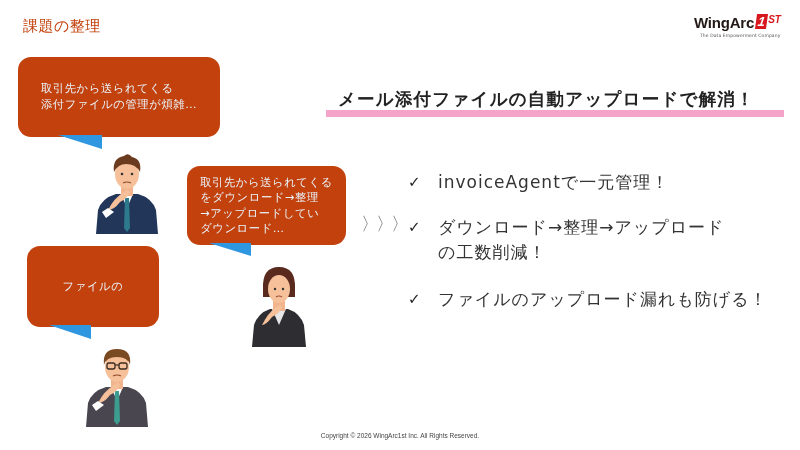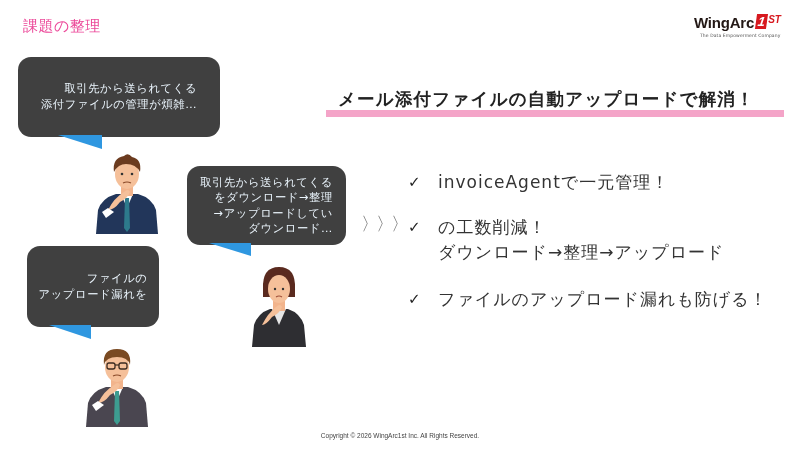--- a/index.html
+++ b/index.html
@@ -1,27 +1,27 @@
 <!DOCTYPE html>
 <html><head>
 <meta charset="utf-8">
 <style>
   * { box-sizing: border-box; margin: 0; padding: 0; }
   html, body { width: 800px; height: 450px; background: #ffffff; overflow: hidden; }
   body { position: relative; font-family: "DejaVu Sans", "Liberation Sans", sans-serif; color: #333; }
 
-  .slide-title { position: absolute; left: 23px; top: 17px; font-size: 15px; color: #ec4899; letter-spacing: 0.5px; }
+  .slide-title { position: absolute; left: 23px; top: 17px; font-size: 15px; color: #c2410c; letter-spacing: 0.5px; }
 
   .logo { position: absolute; left: 694px; top: 14px; width: 100px; }
   .logo-main { display: flex; align-items: flex-start; font-family: "Liberation Sans", sans-serif; font-weight: bold; font-size: 15px; color: #231815; letter-spacing: -0.2px; }
   .logo-one { display: inline-block; background: #d7191f; color: #fff; font-style: italic; font-size: 13px; line-height: 15px; padding: 0 2px; margin-left: 2px; transform: skewX(-8deg); }
   .logo-st { font-size: 10px; color: #d7191f; font-style: italic; margin-left: 1px; }
   .logo-sub { font-size: 4.5px; color: #555; margin-top: 2px; margin-left: 6px; letter-spacing: 0.1px; }
 
-  .bubble { position: absolute; background: #404040; border-radius: 13px; color: #eaf4fc; font-size: 11.3px; line-height: 16px; text-align: right; display: flex; align-items: center; justify-content: center; letter-spacing: 0.6px; }
+  .bubble { position: absolute; background: #c2410c; border-radius: 13px; color: #eaf4fc; font-size: 11.3px; line-height: 16px; text-align: left; display: flex; align-items: center; justify-content: center; letter-spacing: 0.6px; }
   .bubble-1 { left: 18px; top: 57px; width: 202px; height: 80px; }
   .bubble-2 { left: 187px; top: 166px; width: 159px; height: 79px; line-height: 15.5px; font-size: 11.3px; }
   .bubble-3 { left: 27px; top: 246px; width: 132px; height: 81px; }
 
   .tail-svg { position: absolute; overflow: visible; }
 
   .headline-wrap { position: absolute; left: 326px; top: 84px; width: 458px; height: 34px; }
   .headline-bar { position: absolute; left: 0; right: 0; top: 26px; height: 7px; background: #f4a4c8; }
   .headline { position: absolute; left: 12px; top: 3px; font-size: 17.5px; font-weight: bold; color: #222; letter-spacing: 1.2px; white-space: nowrap; }
 
@@ -72,21 +72,20 @@
     <div>ダウンロード…</div>
   </div>
 </div>
 
 <div class="bubble bubble-3">
   <svg class="tail-svg" style="left:22px;top:79px;" width="50" height="16">
     <polygon points="0,0 42,0 42,14" fill="#2f97e0"></polygon>
   </svg>
   <div>
     <div>ファイルの</div>
-    <div>アップロード漏れを</div>
   </div>
 </div>
 
 <svg class="person" style="left:94px;top:152px;" width="66" height="82" viewBox="0 0 66 82">
   <path d="M2 82 L4 58 Q8 46 22 42 L44 42 Q58 46 62 58 L64 82 Z" fill="#22365a"></path>
   <path d="M27 42 L33 56 L39 42 Z" fill="#ffffff"></path>
   <path d="M31 46 L35 46 L36 76 L33 80 L30 76 Z" fill="#2d7a8c"></path>
   <rect x="27" y="34" width="12" height="10" fill="#f2b48c"></rect>
   <ellipse cx="33" cy="22" rx="12" ry="15" fill="#f5c09a"></ellipse>
   <path d="M20 20 Q18 6 30 4 Q34 0 38 5 Q48 7 46 20 Q42 12 32 12 Q24 12 20 20 Z" fill="#6b3b1f"></path>
@@ -132,22 +131,22 @@
 
 <div class="chevrons">〉〉〉</div>
 
 <div class="points">
   <div class="point point-1">
     <span class="check">✓</span>
     <div>invoiceAgentで一元管理！</div>
   </div>
   <div class="point point-2">
     <span class="check">✓</span>
+    <div>ダウンロード→整理→アップロード</div>
     <div>の工数削減！</div>
-    <div>ダウンロード→整理→アップロード</div>
   </div>
   <div class="point point-3">
     <span class="check">✓</span>
     <div>ファイルのアップロード漏れも防げる！</div>
   </div>
 </div>
 
 <div class="footer">Copyright © 2026 WingArc1st Inc.  All Rights Reserved.</div>
 
 </body></html>

